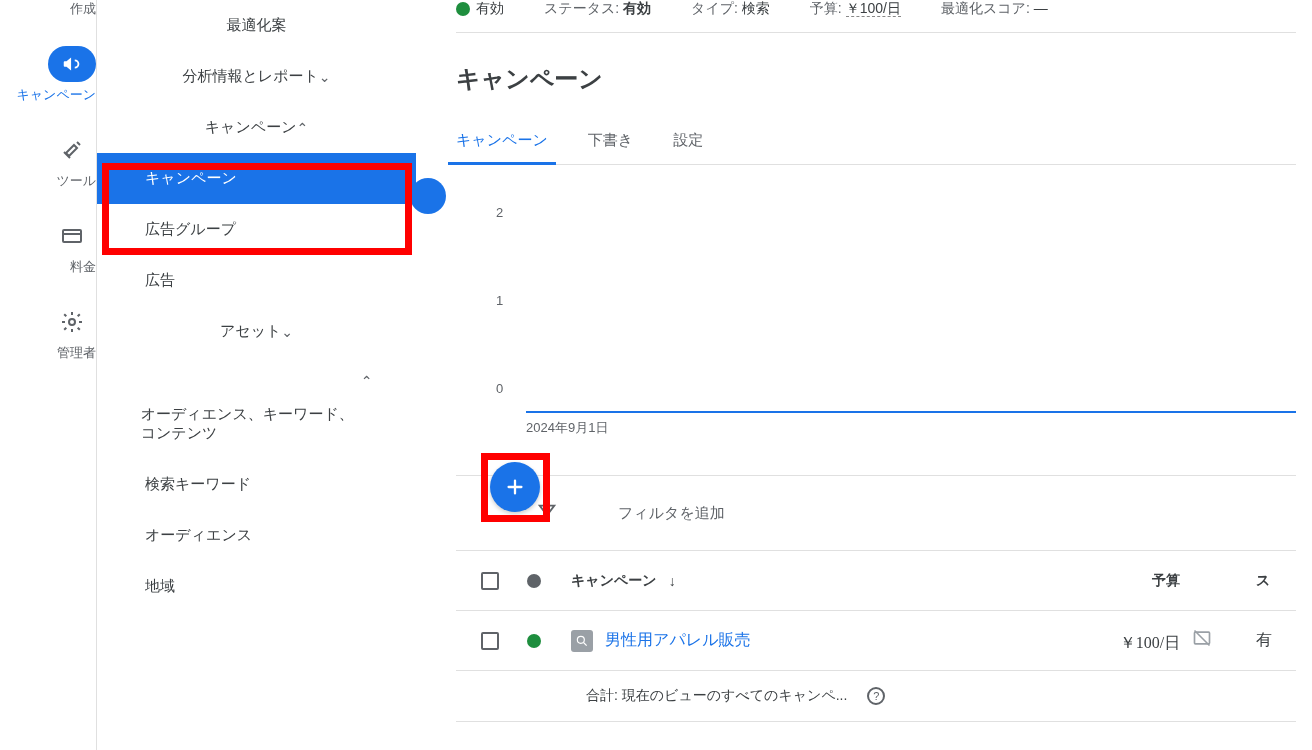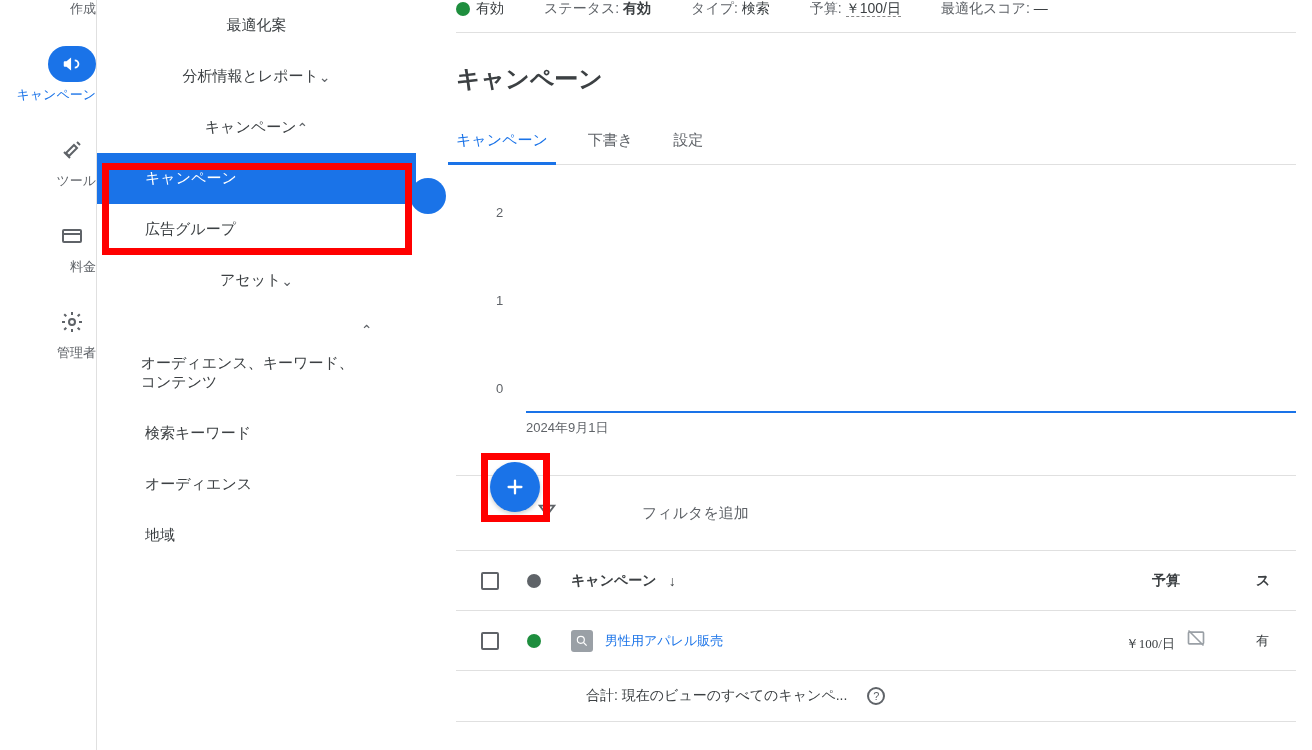--- a/index.html
+++ b/index.html
@@ -144,35 +144,35 @@
 
     
     .filter-row {
       margin-top: 50px;
       border-top: 1px solid #e0e0e0;
       border-bottom: 1px solid #e0e0e0;
       height: 76px;
       display: flex;
       align-items: center;
       padding-left: 80px;
-      gap: 84px;
+      gap: 60px;
       font-size: 15px;
       color: #5f6368;
     }
 
     
     .table {
       border-bottom: 1px solid #e0e0e0;
     }
     .table-row {
       display: flex;
       align-items: center;
       height: 60px;
       border-bottom: 1px solid #e0e0e0;
-      font-size: 13px;
+      font-size: 16px;
     }
     .table-row.header { font-weight: bold; font-size: 14px; }
     .col-check { width: 50px; display:flex; justify-content:center; padding-left: 18px; }
     .col-status { width: 55px; display:flex; justify-content:center; }
     .col-name { flex: 1; display:flex; align-items:center; gap: 12px; padding-left: 10px; }
     .col-budget { width: 180px; text-align: center; font-family: Liberation Serif, serif; }
     .col-last { width: 40px; }
     .checkbox { width: 18px; height: 18px; border: 2px solid #5f6368; border-radius: 2px; }
     .status-dot { width: 14px; height: 14px; border-radius: 50%; }
     .status-dot.gray { background: #5f6368; }
@@ -255,20 +255,23 @@
     </div>
     <div class="nav2-item">
       <span>キャンペーン</span>
       <span class="chevron">⌃</span>
     </div>
     <div class="nav2-subitem selected">
       <span>キャンペーン</span>
     </div>
     <div class="nav2-subitem">
       <span>広告グループ</span>
+    </div>
+    <div class="nav2-subitem">
+      <span>広告</span>
     </div>
     <div class="nav2-item">
       <span>アセット</span>
       <span class="chevron">⌄</span>
     </div>
     <div class="nav2-item" style="align-items:flex-start;">
       <span style="max-width:220px;margin-top:32px;">オーディエンス、キーワード、コンテンツ</span>
       <span class="chevron">⌃</span>
     </div>
     <div class="nav2-subitem">

